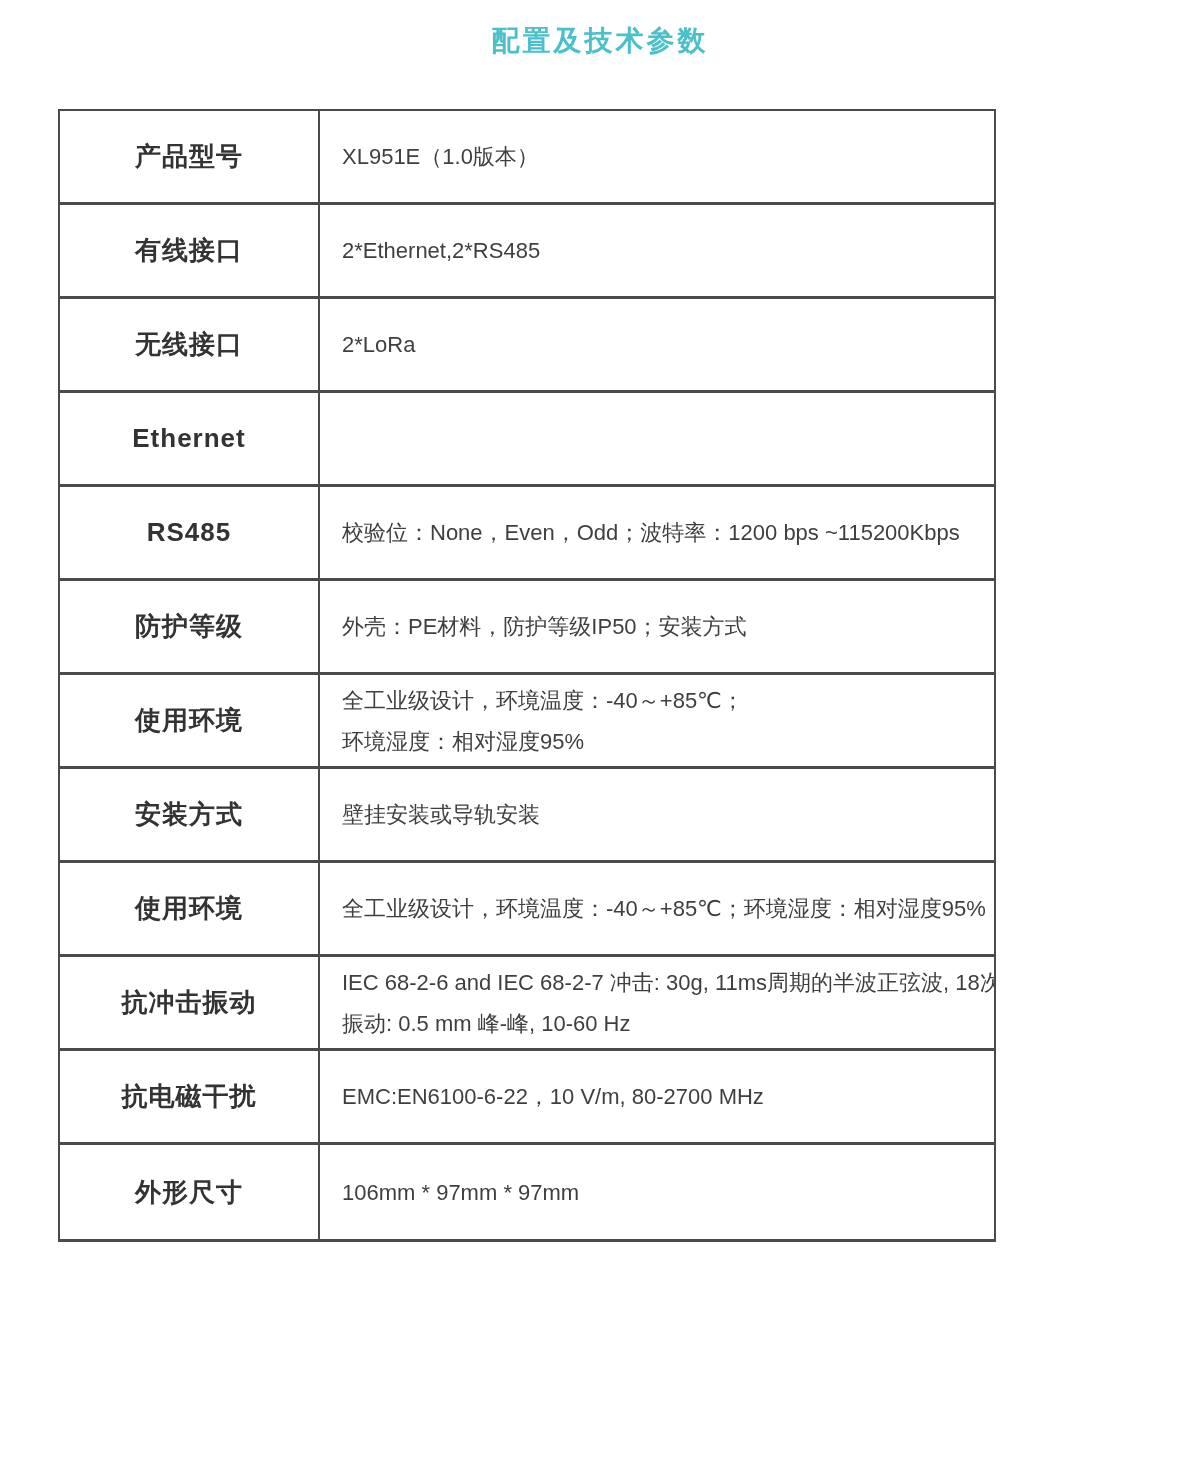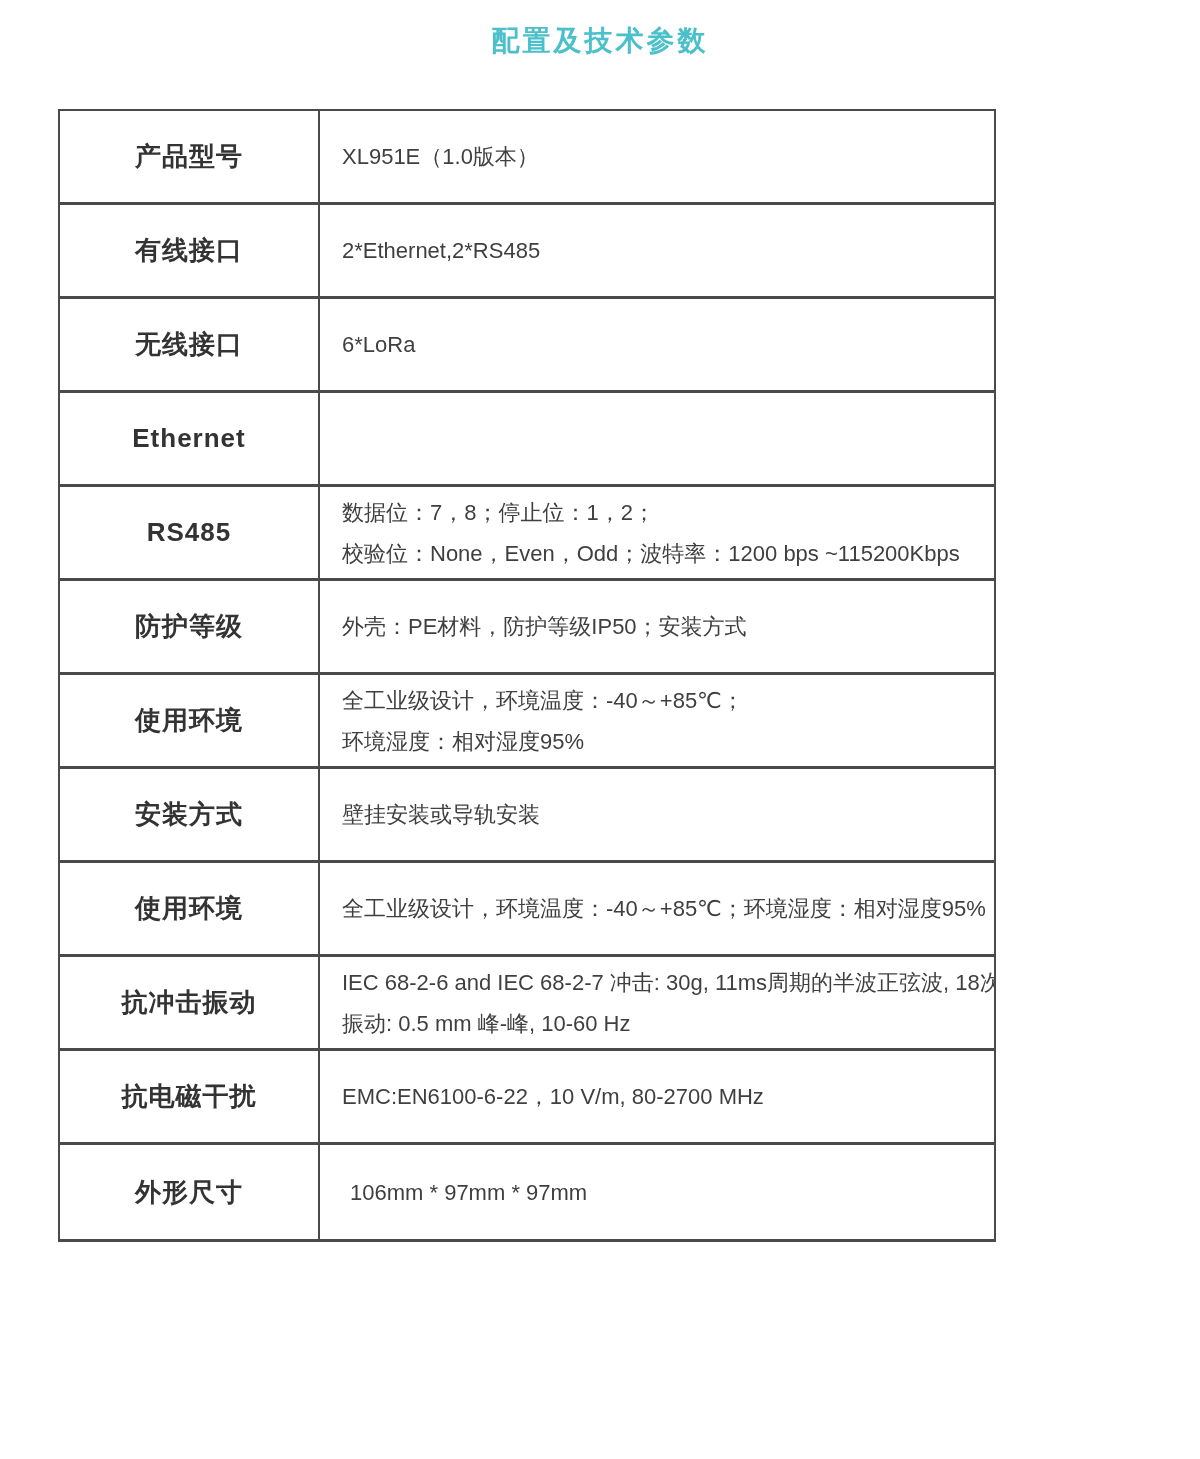--- a/index.html
+++ b/index.html
@@ -21,21 +21,21 @@
     margin: 49px 0 0 58px;
     width: 938px;
     border: 2px solid #4a4a4a;
     border-bottom-width: 3px;
   }
   .spec-row {
     display: flex;
     height: 94px;
     border-bottom: 3px solid #4a4a4a;
   }
-  .spec-row:last-child { border-bottom: none; gap: 8px; }
+  .spec-row:last-child { border-bottom: none; }
   .label-cell {
     flex: 0 0 260px;
     width: 260px;
     border-right: 2px solid #4a4a4a;
     display: flex;
     align-items: center;
     justify-content: center;
     font-size: 26px;
     font-weight: bold;
     letter-spacing: 1px;
@@ -73,30 +73,29 @@
       </div>
       <div class="spec-row">
         <div class="label-cell">有线接口</div>
         <div class="value-cell">
           <div class="value-line">2*Ethernet,2*RS485</div>
         </div>
       </div>
       <div class="spec-row">
         <div class="label-cell">无线接口</div>
         <div class="value-cell">
-          <div class="value-line">6*LoRa</div>
+          <div class="value-line">2*LoRa</div>
         </div>
       </div>
       <div class="spec-row">
         <div class="label-cell">Ethernet</div>
       </div>
       <div class="spec-row">
         <div class="label-cell">RS485</div>
         <div class="value-cell">
-          <div class="value-line">数据位：7，8；停止位：1，2；</div>
           <div class="value-line">校验位：None，Even，Odd；波特率：1200 bps ~115200Kbps</div>
         </div>
       </div>
       <div class="spec-row">
         <div class="label-cell">防护等级</div>
         <div class="value-cell">
           <div class="value-line">外壳：PE材料，防护等级IP50；安装方式</div>
         </div>
       </div>
       <div class="spec-row">

